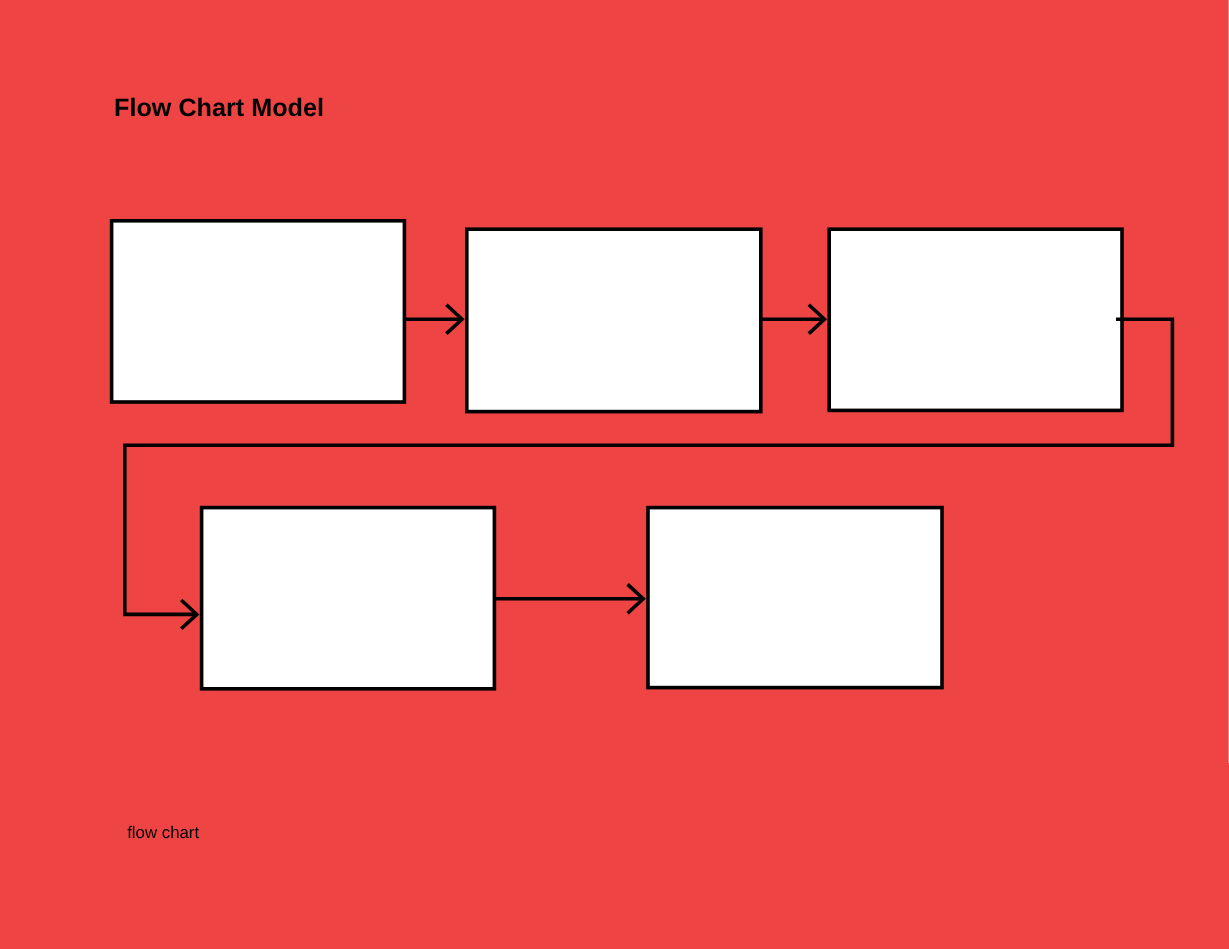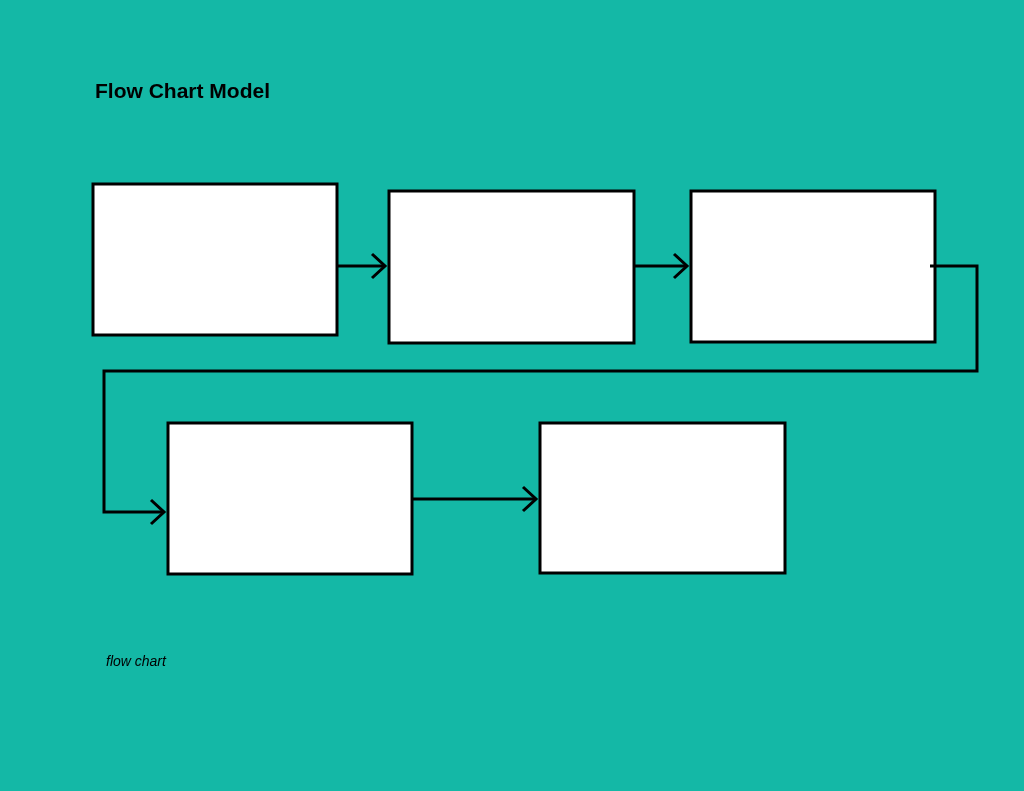--- a/index.html
+++ b/index.html
@@ -4,40 +4,39 @@
 <style>
   html, body {
     margin: 0;
     padding: 0;
     background: #ffffff;
   }
   .page {
     position: relative;
     width: 1024px;
     height: 791px;
-    background: #14b8a6;
+    background: #ef4444;
     overflow: hidden;
     font-family: "Liberation Sans", sans-serif;
   }
   .page-title {
     position: absolute;
     left: 95px;
     top: 79px;
     margin: 0;
     font-size: 21px;
     font-weight: bold;
     color: #000000;
     white-space: nowrap;
   }
   .caption {
     position: absolute;
     left: 106px;
-    top: 653px;
+    top: 685px;
     font-size: 14px;
-    font-style: italic;
     color: #000000;
     white-space: nowrap;
   }
   .flowchart-svg {
     position: absolute;
     left: 0;
     top: 0;
     width: 1024px;
     height: 791px;
   }

